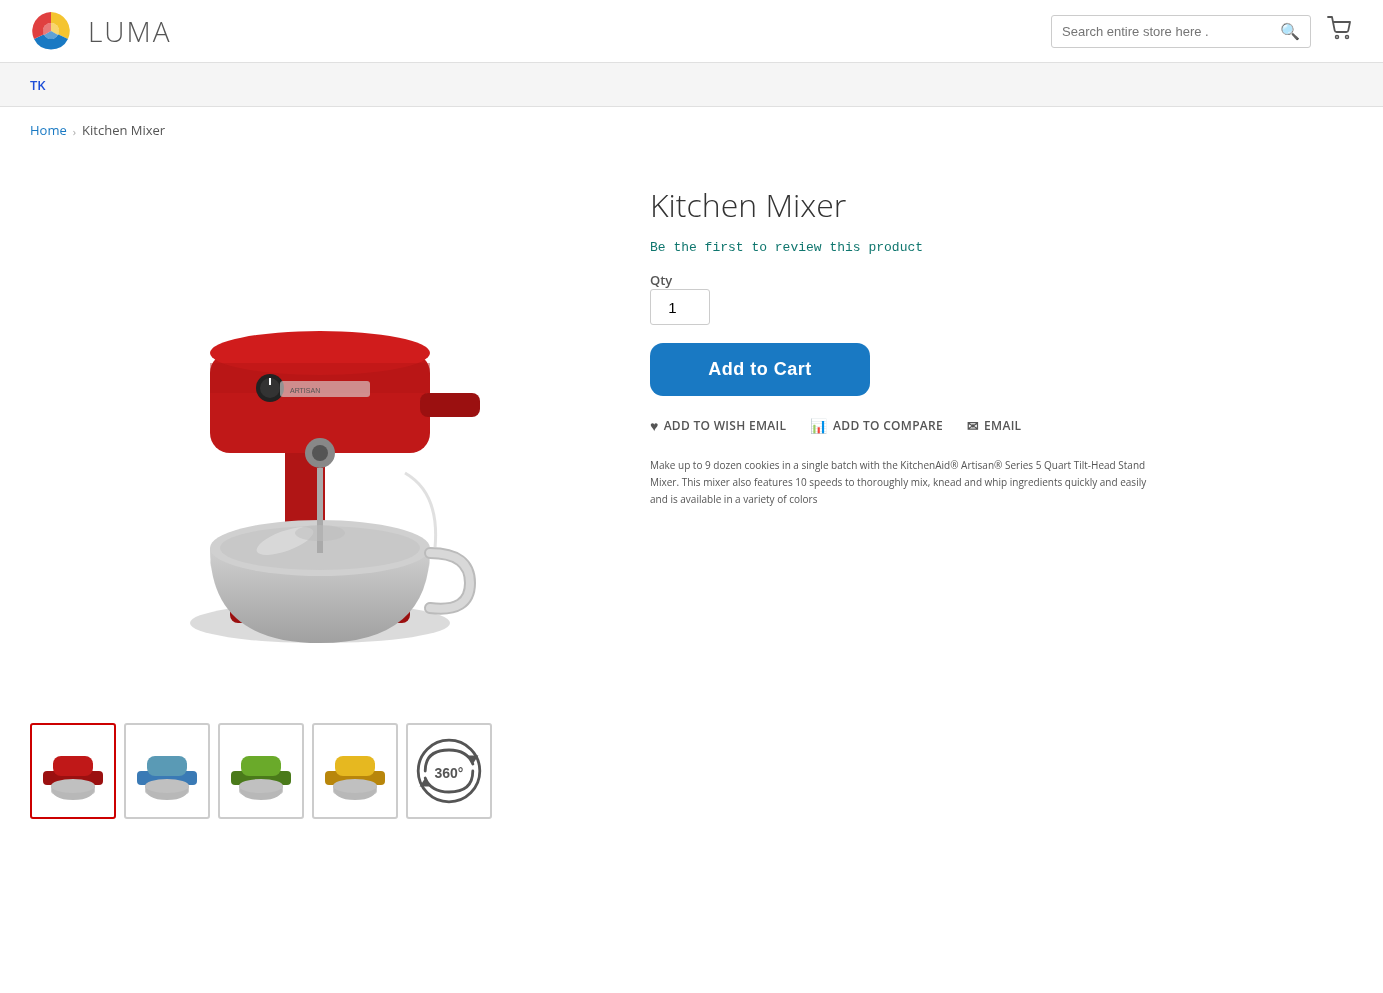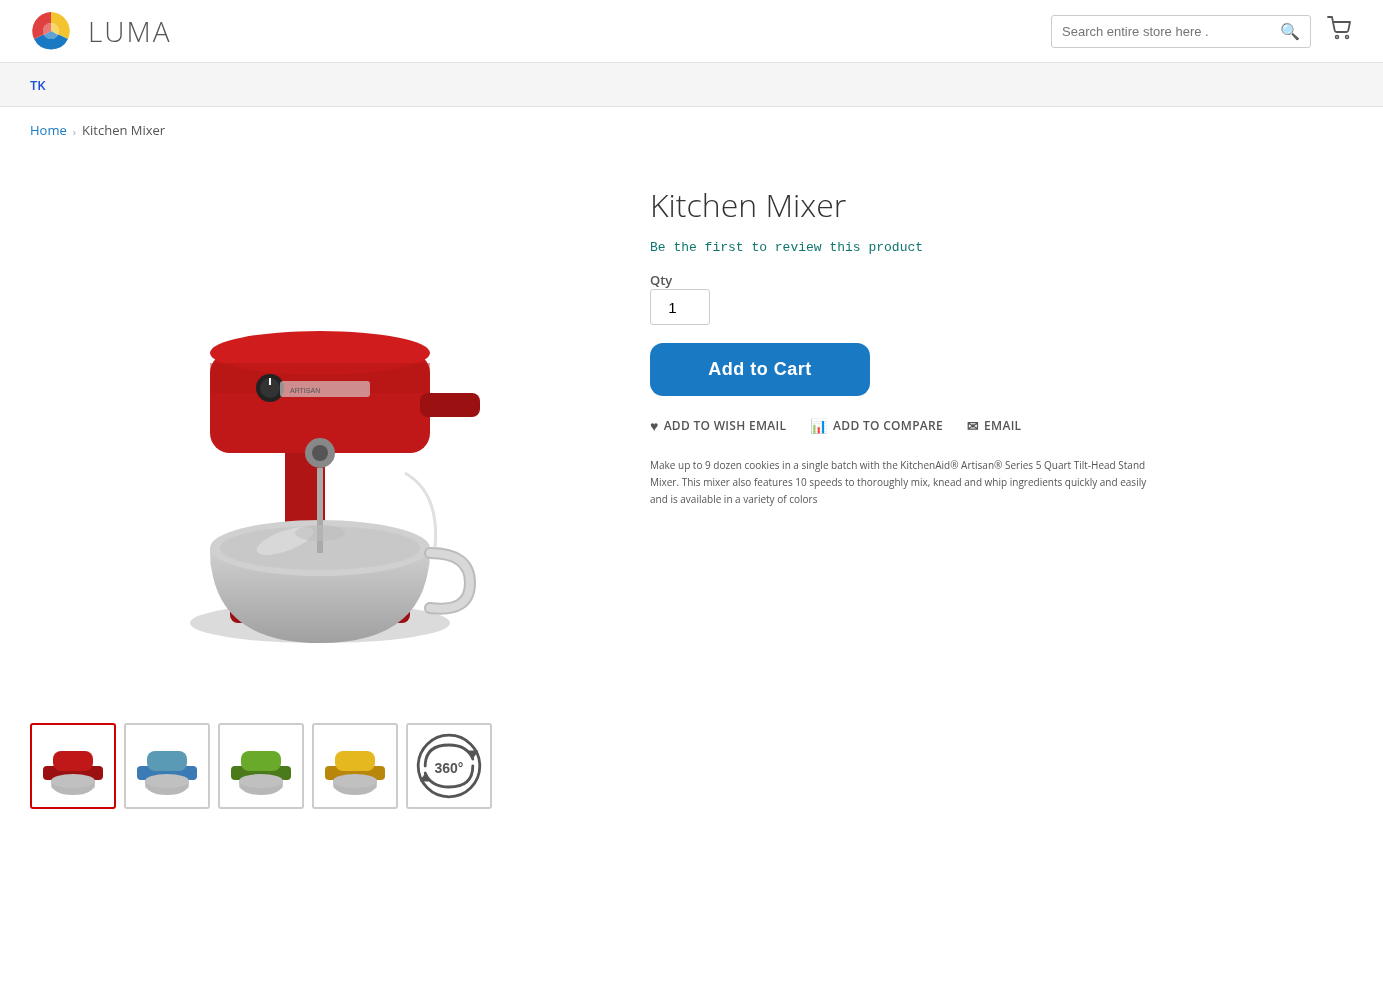--- a/index.html
+++ b/index.html
@@ -116,21 +116,21 @@
     }
 
     .product-thumbnails {
       display: flex;
       gap: 8px;
       margin-top: 20px;
       padding: 10px 0;
     }
     .thumb {
       width: 86px;
-      height: 86px;
+      height: 96px;
       border: 2px solid #ccc;
       border-radius: 3px;
       cursor: pointer;
       display: flex;
       align-items: center;
       justify-content: center;
       overflow: hidden;
       background: #fff;
     }
     .thumb.active {

